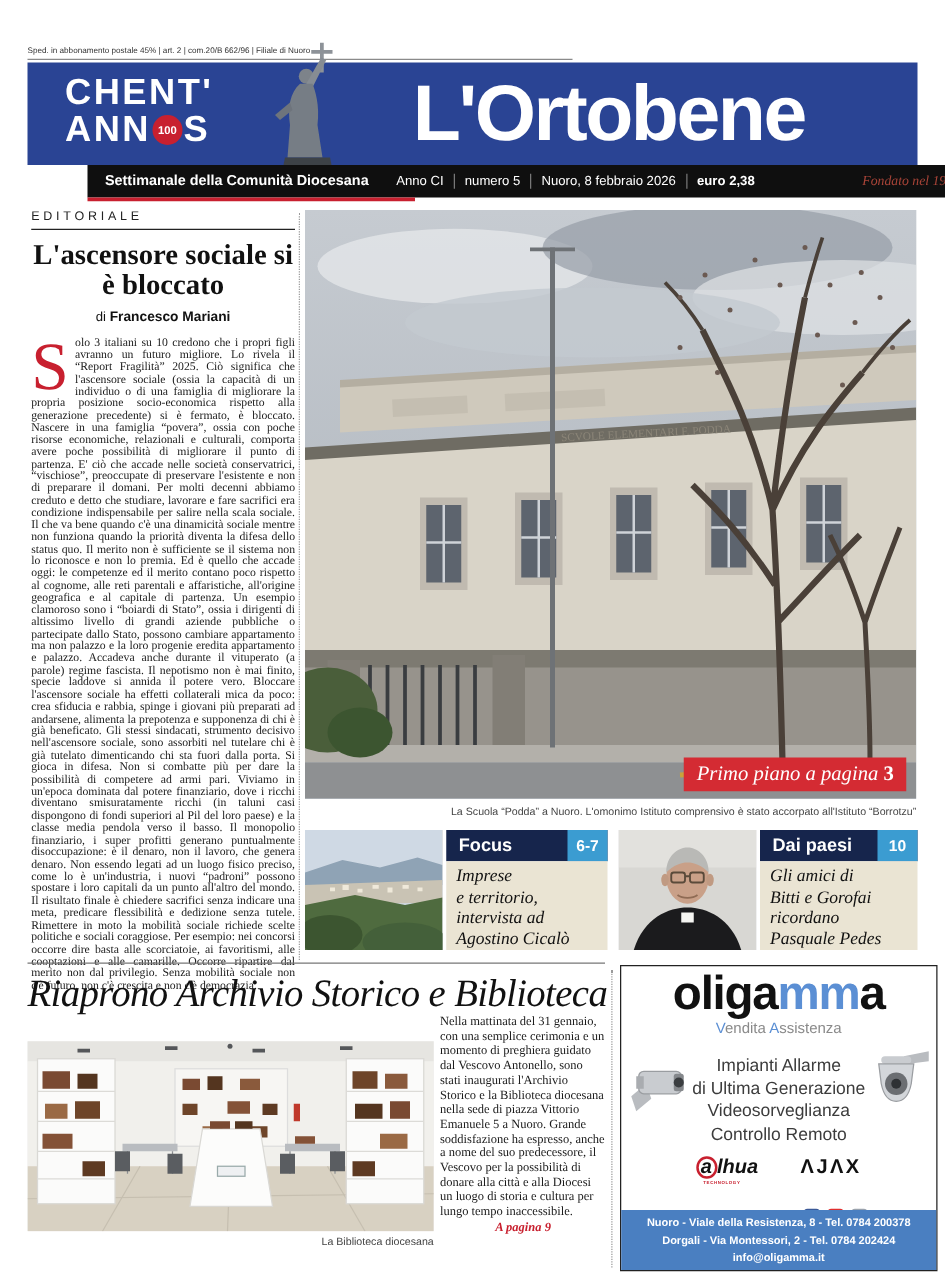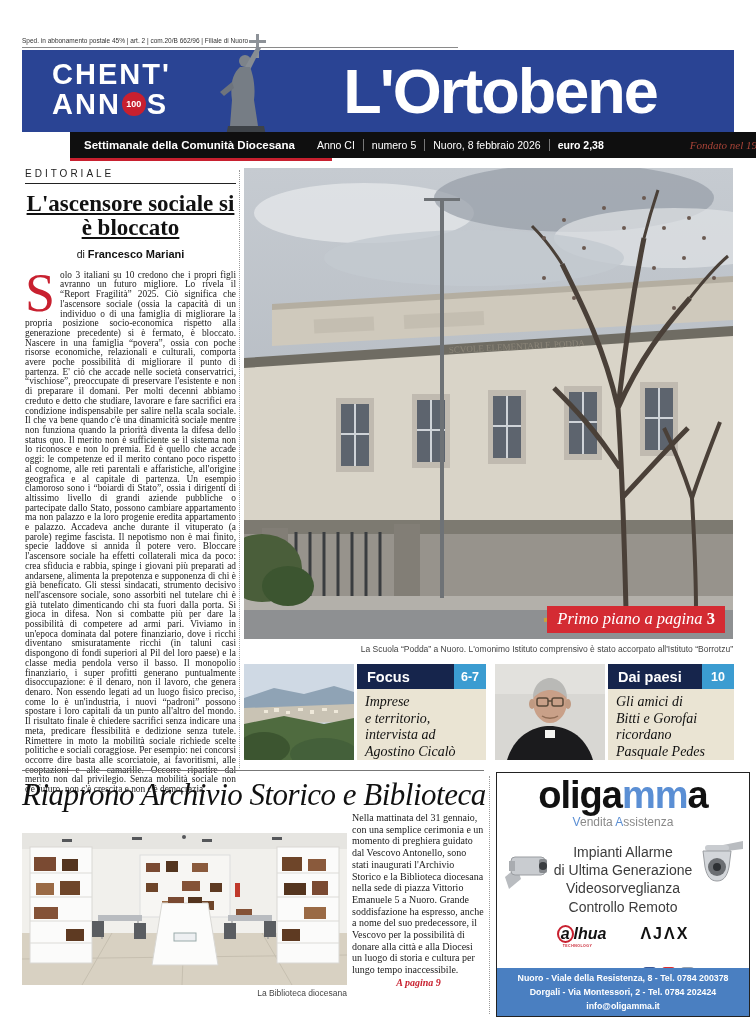--- a/index.html
+++ b/index.html
@@ -12,21 +12,21 @@
            color:#333;border-bottom:1px solid #8a8a8a;padding-bottom:2px;}
 
   
   .masthead{position:absolute;left:22px;top:50px;width:712px;height:82px;background:#2a4494;}
   .logo{position:absolute;left:30px;top:9px;color:#fff;font-family:"Liberation Sans",sans-serif;
         font-weight:bold;font-size:29px;line-height:30px;letter-spacing:2px;}
   .logo .row{display:flex;align-items:center;}
   .logo-badge{display:inline-flex;width:24px;height:24px;border-radius:50%;background:#c8202f;color:#fff;
         font-size:9px;font-weight:bold;align-items:center;justify-content:center;letter-spacing:0;margin:0 1px;}
   .statue{position:absolute;left:196px;top:-16px;}
-  .np-title{position:absolute;left:252px;top:0;width:452px;height:82px;display:flex;align-items:center;justify-content:center;
+  .np-title{position:absolute;left:239px;top:0;width:452px;height:82px;display:flex;align-items:center;justify-content:center;
         color:#fff;font-family:"Liberation Sans",sans-serif;font-weight:bold;font-size:63px;letter-spacing:-2px;}
 
   
   .infobar{position:absolute;left:22px;top:132px;width:712px;height:26px;background:#0f0f0f;color:#fff;
         display:flex;align-items:center;font-family:"Liberation Sans",sans-serif;margin-left:48px;}
   .ib-left{font-weight:bold;font-size:11.5px;padding:0 14px;}
   .ib-center{font-size:10.5px;display:flex;align-items:center;}
   .ib-center span{padding:0 8px;}
   .ib-center span + span{border-left:1px solid #777;}
   .ib-center .bold{font-weight:bold;}
@@ -141,21 +141,21 @@
       <span>numero 5</span>
       <span>Nuoro, 8 febbraio 2026</span>
       <span class="bold">euro 2,38</span>
     </div>
     <div class="ib-right">Fondato nel 1926</div>
     <div class="red-underline"></div>
   </div>
 
   <aside class="editorial">
     <div class="kicker">EDITORIALE</div>
-    <h2 class="ed-title" style="margin:8px 0 0;text-decoration:underline;">L'ascensore sociale si è bloccato</h2>
+    <h2 class="ed-title" style="margin:8px 0 0;">L'ascensore sociale si è bloccato</h2>
     <div class="byline">
       <span>di </span><b>Francesco Mariani</b>
     </div>
     <div class="ed-body">
       <span class="dropcap">S</span><span>olo 3 italiani su 10 credono che i propri figli avranno un futuro migliore. Lo rivela il “Report Fragilità” 2025. Ciò significa che l'ascensore sociale (ossia la capacità di un individuo o di una famiglia di migliorare la propria posizione socio-economica rispetto alla generazione precedente) si è fermato, è bloccato. Nascere in una famiglia “povera”, ossia con poche risorse economiche, relazionali e culturali, comporta avere poche possibilità di migliorare il punto di partenza. E' ciò che accade nelle società conservatrici, “vischiose”, preoccupate di preservare l'esistente e non di preparare il domani. Per molti decenni abbiamo creduto e detto che studiare, lavorare e fare sacrifici era condizione indispensabile per salire nella scala sociale. Il che va bene quando c'è una dinamicità sociale mentre non funziona quando la priorità diventa la difesa dello status quo. Il merito non è sufficiente se il sistema non lo riconosce e non lo premia. Ed è quello che accade oggi: le competenze ed il merito contano poco rispetto al cognome, alle reti parentali e affaristiche, all'origine geografica e al capitale di partenza. Un esempio clamoroso sono i “boiardi di Stato”, ossia i dirigenti di altissimo livello di grandi aziende pubbliche o partecipate dallo Stato, possono cambiare appartamento ma non palazzo e la loro progenie eredita appartamento e palazzo. Accadeva anche durante il vituperato (a parole) regime fascista. Il nepotismo non è mai finito, specie laddove si annida il potere vero. Bloccare l'ascensore sociale ha effetti collaterali mica da poco: crea sfiducia e rabbia, spinge i giovani più preparati ad andarsene, alimenta la prepotenza e supponenza di chi è già beneficato. Gli stessi sindacati, strumento decisivo nell'ascensore sociale, sono assorbiti nel tutelare chi è già tutelato dimenticando chi sta fuori dalla porta. Si gioca in difesa.  Non si combatte più per dare la possibilità di competere ad armi pari. Viviamo in un'epoca dominata dal potere finanziario, dove i ricchi diventano smisuratamente ricchi (in taluni casi dispongono di fondi superiori al Pil del loro paese) e la classe media pendola verso il basso. Il monopolio finanziario, i super profitti generano puntualmente disoccupazione: è il denaro, non il lavoro, che genera denaro. Non essendo legati ad un luogo fisico preciso, come lo è un'industria, i nuovi “padroni” possono spostare i loro capitali da un punto all'altro del mondo. Il risultato finale è chiedere sacrifici senza indicare una meta, predicare flessibilità e dedizione senza tutele. Rimettere in moto la mobilità sociale richiede scelte politiche e sociali coraggiose. Per esempio: nei concorsi occorre dire basta alle scorciatoie, ai favoritismi, alle cooptazioni e alle camarille. Occorre ripartire dal merito non dal privilegio. Senza mobilità sociale non c'è futuro, non c'è crescita e non c'è democrazia.</span>
     </div>
   </aside>
 
   <div class="col-sep"></div>
 

